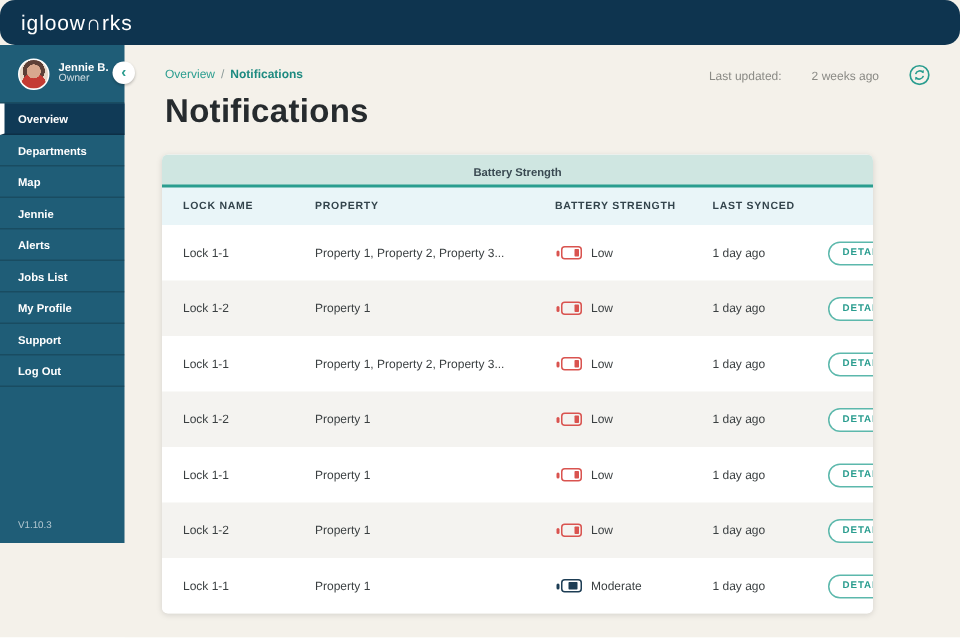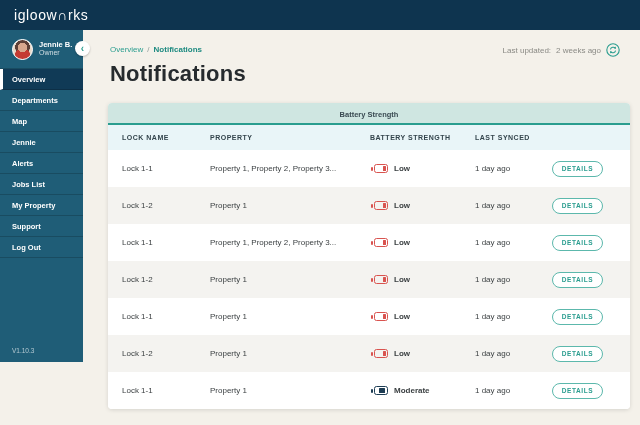--- a/index.html
+++ b/index.html
@@ -2,21 +2,21 @@
 <html><head>
 <meta charset="utf-8">
 <style>
   * { margin:0; padding:0; box-sizing:border-box; }
   html,body { width:640px; height:425px; overflow:hidden; }
   body { font-family:"Liberation Sans", sans-serif; }
   .screen { position:relative; width:640px; height:425px; background:#f4f1ea; overflow:hidden; }
 
   
   .topbar { position:absolute; top:0; left:0; width:640px; height:30px; background:#0e344f;
-            display:flex; align-items:center; padding-left:14px; z-index:5; }
+            display:flex; align-items:center; padding-left:14px; z-index:5;border-radius:10px; }
   .logo { color:#ffffff; font-size:14px; letter-spacing:0.6px; font-weight:normal; }
 
   
   .sidebar { position:absolute; top:30px; left:0; width:83px; height:332px; background:#1f5d77; z-index:4; }
   .profile { position:relative; height:39px; display:flex; align-items:center; padding-left:12px;
              border-bottom:1px solid rgba(0,0,0,0.18); }
   .avatar { width:21px; height:21px; border-radius:50%; border:1.5px solid #ffffff; flex:none;
             background:
               radial-gradient(circle at 50% 40%, #d8a88e 0 31%, rgba(0,0,0,0) 32%),
               radial-gradient(circle at 50% 88%, #c43b33 0 42%, rgba(0,0,0,0) 43%),
@@ -37,42 +37,42 @@
   .chev-down { width:4px; height:4px; border-right:1.2px solid #5bc0b2; border-bottom:1.2px solid #5bc0b2;
                transform:rotate(45deg); margin-left:auto; margin-right:10px; margin-top:-2px; }
   .version { position:absolute; left:12px; bottom:8px; color:rgba(255,255,255,0.65); font-size:6.5px; }
 
   
   .main { position:absolute; top:30px; left:83px; width:557px; height:395px; background:#f4f1ea; }
   .breadcrumb { position:absolute; top:15px; left:27px; font-size:8px; display:flex; gap:4px; align-items:center; }
   .bc-parent { color:#2a9d8f; cursor:pointer; }
   .bc-sep { color:#8c9a99; }
   .bc-current { color:#1d8a80; font-weight:bold; }
-  .last-updated { position:absolute; top:13px; right:20px; display:flex; align-items:center; gap:5px; }
+  .last-updated { position:absolute; top:13px; right:20px; display:flex; align-items:center; gap:20px; }
   .lu-text { color:#8a8a85; font-size:8px; }
   .refresh { width:14px; height:14px; cursor:pointer; }
   .page-title { position:absolute; top:31px; left:27px; font-size:22px; font-weight:bold; color:#262b2e;
                 letter-spacing:0.2px; }
 
   
-  .card { position:absolute; top:73px; left:25px; width:522px; height:306px; background:#ffffff;
+  .card { position:absolute; top:73px; left:25px; width:474px; height:306px; background:#ffffff;
           border-radius:4px; box-shadow:0 1px 4px rgba(0,0,0,0.13); overflow:hidden; }
   .tabs { display:flex; height:22px; background:#cfe6e1; }
   .tab { flex:1; position:relative; display:flex; align-items:center; justify-content:center;
          font-size:7.5px; font-weight:bold; color:#9fb0ae; cursor:pointer; }
   .tab.active { color:#3a4a52; }
   .tab.active::after { content:""; position:absolute; left:0; right:0; bottom:0; height:2px; background:#2a9d8f; }
 
   .thead, .trow { display:grid; grid-template-columns:88px 160px 105px 77px 1fr;
                   align-items:center; padding-left:14px; padding-right:31px; }
   .thead { height:25px; background:#e9f5f8; font-size:7px; font-weight:bold; color:#33444c;
            letter-spacing:0.5px; }
   .trow { height:37px; background:#ffffff; font-size:8px; color:#3a3f41; }
   .trow.alt { background:#f4f3f0; }
-  .cell-batt { display:flex; align-items:center; gap:6px;font-weight:bold; }
+  .cell-batt { display:flex; align-items:center; gap:6px; }
 
   .battery { position:relative; width:14px; height:9px; border:1.2px solid; border-radius:2.5px;
              margin-left:4px; flex:none; }
   .battery::before { content:""; position:absolute; left:-3.6px; top:1.6px; width:2px; height:4px;
                      border-radius:1px; background:currentColor; }
   .battery .fill { position:absolute; top:1.2px; bottom:1.2px; background:currentColor; border-radius:0.5px; }
   .battery.low { color:#d9534f; border-color:#d9534f; }
   .battery.low .fill { right:1px; width:3px; }
   .battery.moderate { color:#1d3d54; border-color:#1d3d54; }
   .battery.moderate .fill { right:2px; width:6px; }
@@ -112,21 +112,21 @@
       <div class="nav-item">
           <span>Jennie</span>
         </div>
       <div class="nav-item">
           <span>Alerts</span>
         </div>
       <div class="nav-item">
           <span>Jobs List</span>
         </div>
       <div class="nav-item">
-          <span>My Property</span>
+          <span>My Profile</span>
         </div>
       <div class="nav-item">
           <span>Support</span>
         </div>
       <div class="nav-item">
           <span>Log Out</span>
         </div>
     </div>
     <div class="version">V1.10.3</div>
   </div>

